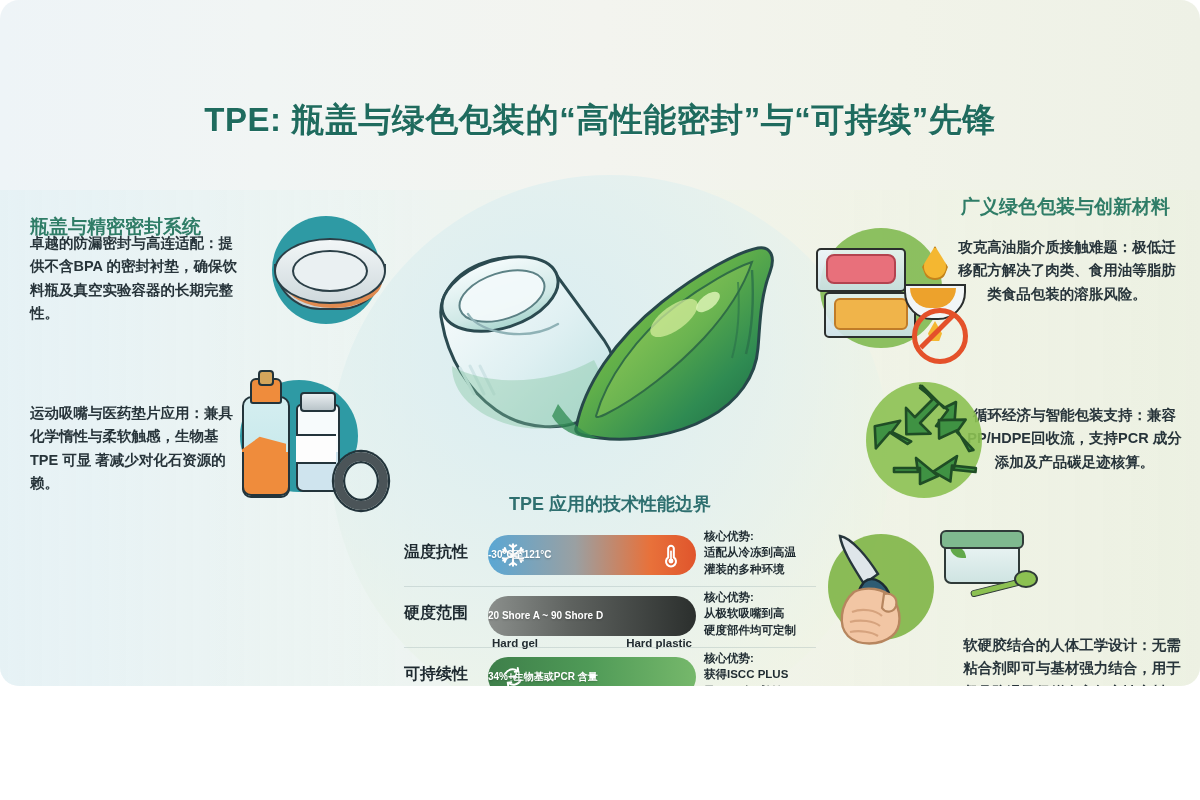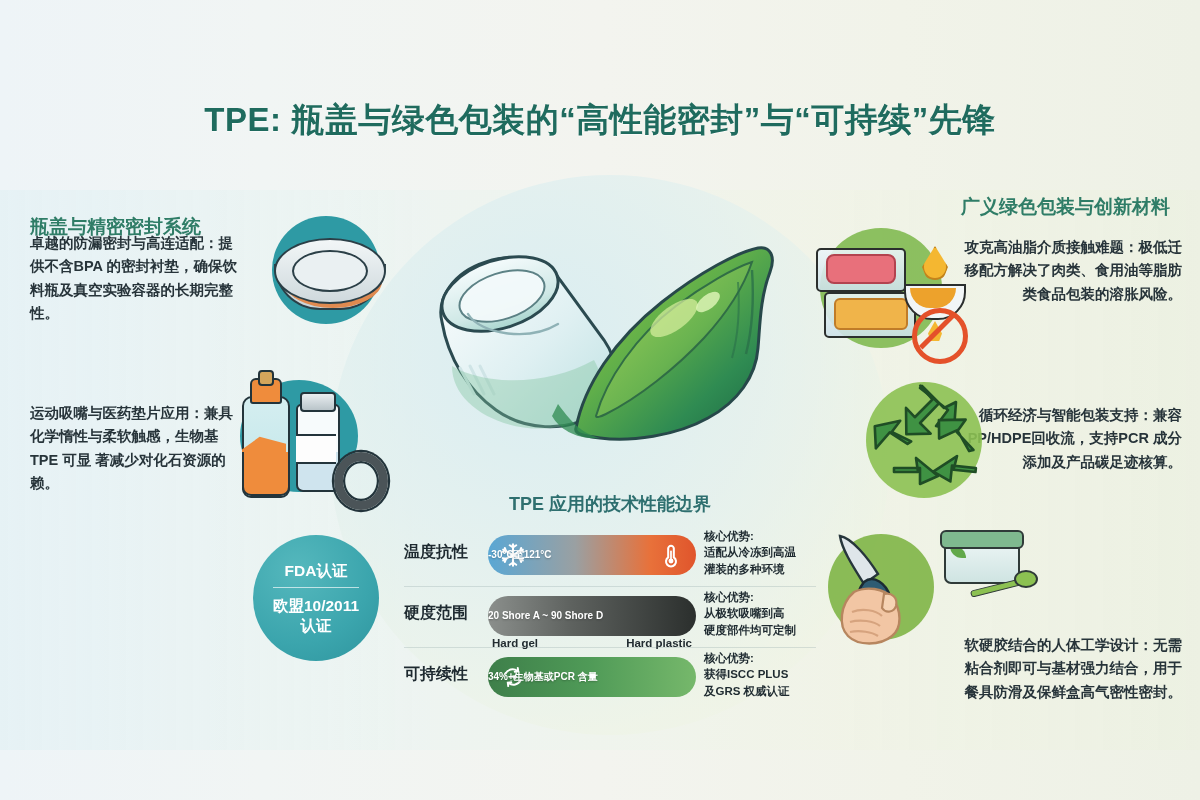--- a/index.html
+++ b/index.html
@@ -2,23 +2,24 @@
 <html><head>
 <meta charset="utf-8">
 <style>
   html,body{margin:0;padding:0;}
   body{
     width:1200px;height:800px;overflow:hidden;
     font-family:"Liberation Sans","DejaVu Sans",sans-serif;
     background:#ffffff;
   }
   #stage{
-    position:relative;width:1200px;height:800px;overflow:hidden;
+    position:relative;width:1200px;height:686px;overflow:hidden;
     background:
       linear-gradient(90deg,#eef4f7 0%,#f1f5f4 22%,#f3f4ef 50%,#f1f3e9 75%,#eef1e6 100%);
+    border-radius: 19px;
   }
   
   .band{
     position:absolute;left:0;right:0;top:190px;height:560px;
     background:linear-gradient(90deg,rgba(224,240,244,.55) 0%,rgba(232,244,240,.45) 35%,rgba(240,244,228,.45) 70%,rgba(235,241,223,.5) 100%);
     filter:blur(0.5px);
   }
   .bigcircle{
     position:absolute;left:330px;top:175px;width:560px;height:560px;border-radius:50%;
     background:radial-gradient(circle at 38% 32%,rgba(214,236,242,.85) 0%,rgba(226,240,238,.7) 45%,rgba(238,244,228,.55) 75%,rgba(243,246,233,.25) 100%);
@@ -27,21 +28,21 @@
     position:absolute;left:0;right:0;top:98px;text-align:center;
     font-size:33px;font-weight:bold;color:#1f6b5e;letter-spacing:.5px;
     text-shadow:0 1px 0 rgba(255,255,255,.6);
   }
   .col-head{
     position:absolute;font-size:19px;font-weight:bold;color:#2f7d67;
   }
   .para{
     position:absolute;font-size:14.5px;line-height:1.62;color:#27343a;font-weight:600;
   }
-  .para.r{text-align:right;}
+  .para.r{text-align:center;}
   
   .ill{position:absolute;}
   .disc{position:absolute;border-radius:50%;}
   
   .cap-wrap{left:258px;top:212px;width:140px;height:116px;}
   .cap-disc{left:14px;top:4px;width:108px;height:108px;background:#2e9aa4;}
   .cap-ring-out{
     position:absolute;left:16px;top:26px;width:108px;height:62px;border-radius:50%;
     background:linear-gradient(180deg,#f2f6f7,#cfd9dd);border:2.4px solid #2b3f47;
   }
@@ -194,27 +195,20 @@
     <div class="bottle-swoosh"></div>
     <div class="bottle-stripe"></div>
     <div class="bottle-cap"></div>
     <div class="bottle-nip"></div>
     <div class="vial"></div>
     <div class="vial-label"></div>
     <div class="vial-cap"></div>
     <div class="gasket"></div>
   </div>
 
-  <div class="fda">
-    <div class="l1">FDA认证</div>
-    <div class="l2">
-      <div>欧盟10/2011</div>
-      <div>认证</div>
-    </div>
-  </div>
 
   <div class="leafwrap">
     <svg width="400" height="310" viewBox="0 0 400 310">
       <defs>
         <linearGradient id="glassG" x1="0" y1="0" x2="1" y2="1">
           <stop offset="0%" stop-color="#ffffff" stop-opacity="0.96"></stop>
           <stop offset="55%" stop-color="#dff0f2" stop-opacity="0.9"></stop>
           <stop offset="100%" stop-color="#b9dfe0" stop-opacity="0.85"></stop>
         </linearGradient>
         <linearGradient id="leafG" x1="0.1" y1="0.1" x2="0.9" y2="0.95">

